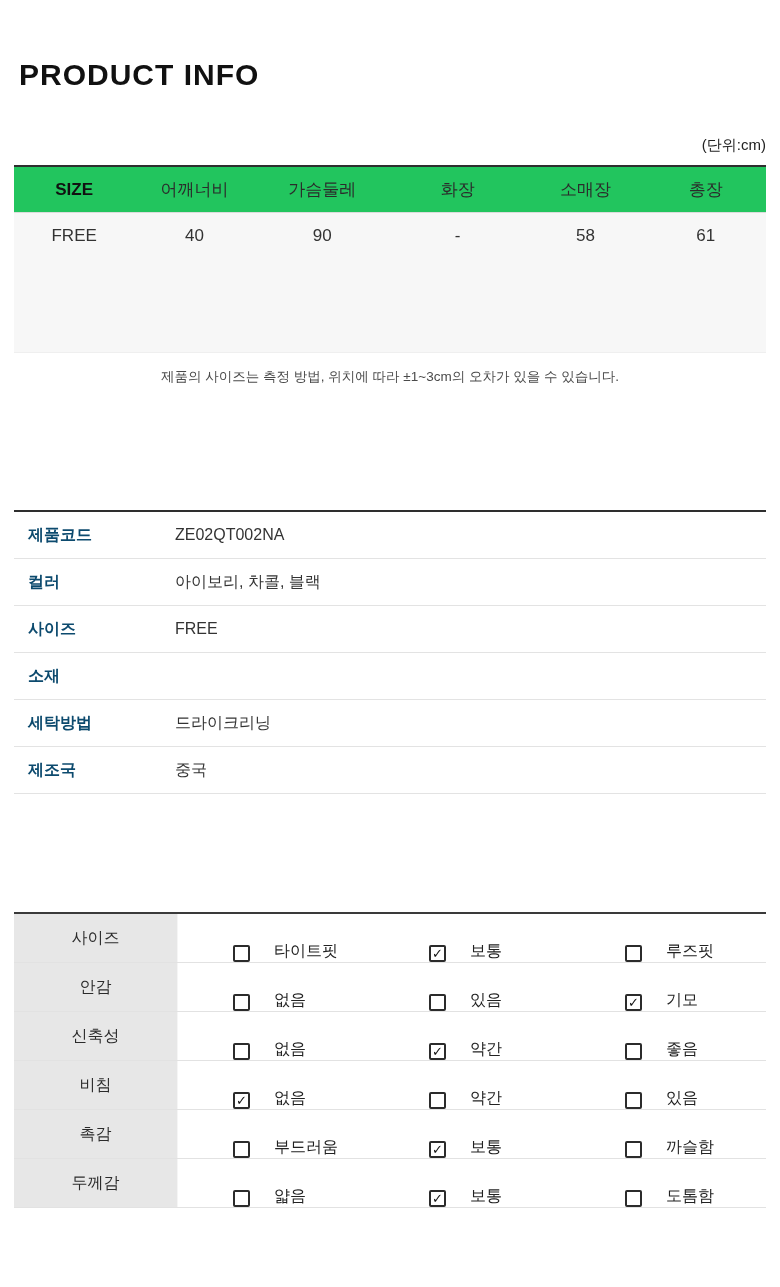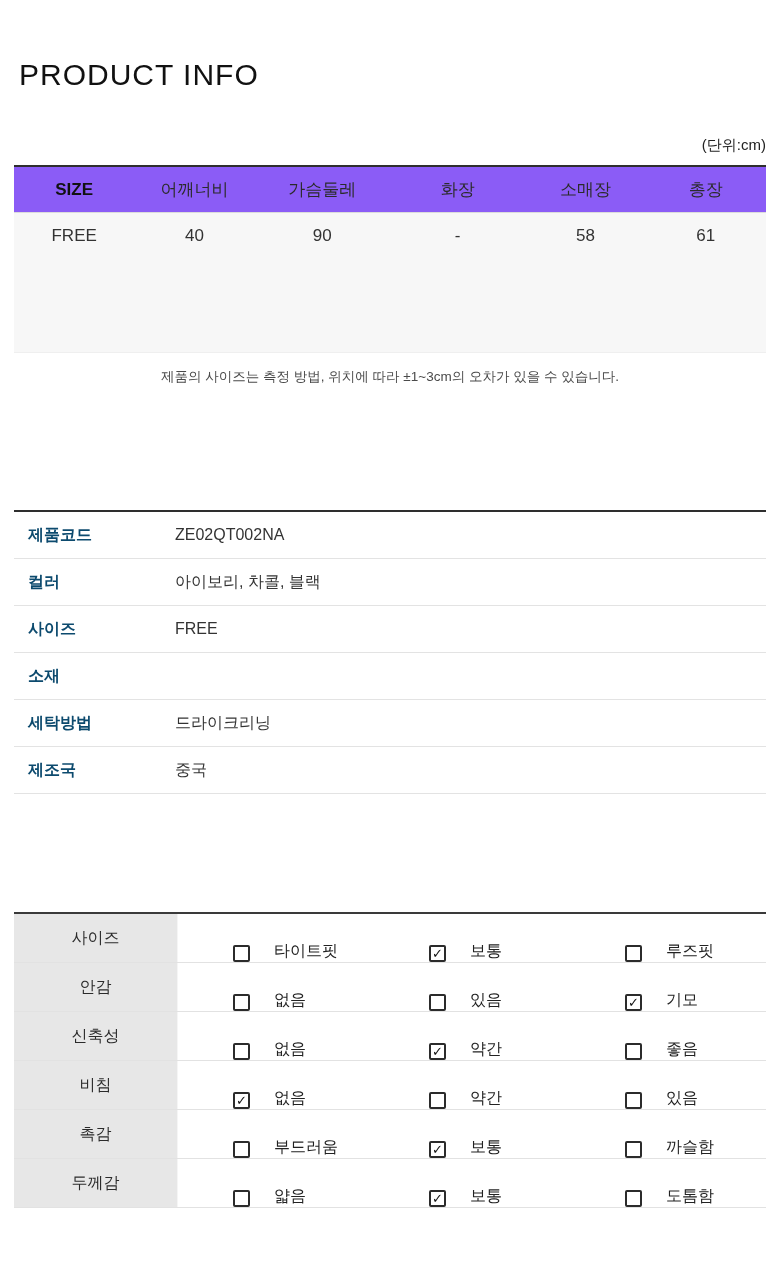--- a/index.html
+++ b/index.html
@@ -11,41 +11,41 @@
     color: #222;
     position: relative;
     overflow: hidden;
   }
   .page { width: 780px; }
 
   
   .title {
     margin: 58px 8px 0 19px;
     font-size: 30px;
-    font-weight: 400;
+    font-weight: 700;
     letter-spacing: 1px;
     color: #111;
   }
 
   
   .unit-note {
     margin: 44px 14px 0 0;
     text-align: right;
     font-size: 15px;
     color: #222;
   }
 
   
   .size-table {
     margin: 10px 14px 0 14px;
     border-top: 2px solid #2e2e2e;
   }
   .size-header {
     display: flex;
-    background: #8b5cf6;
+    background: #22c55e;
     height: 46px;
     align-items: center;
     border-bottom: 1px solid #dcdcdc;
   }
   .size-body {
     background: #f7f7f7;
     height: 140px;
     border-bottom: 1px solid #efefef;
   }
   .size-row {

